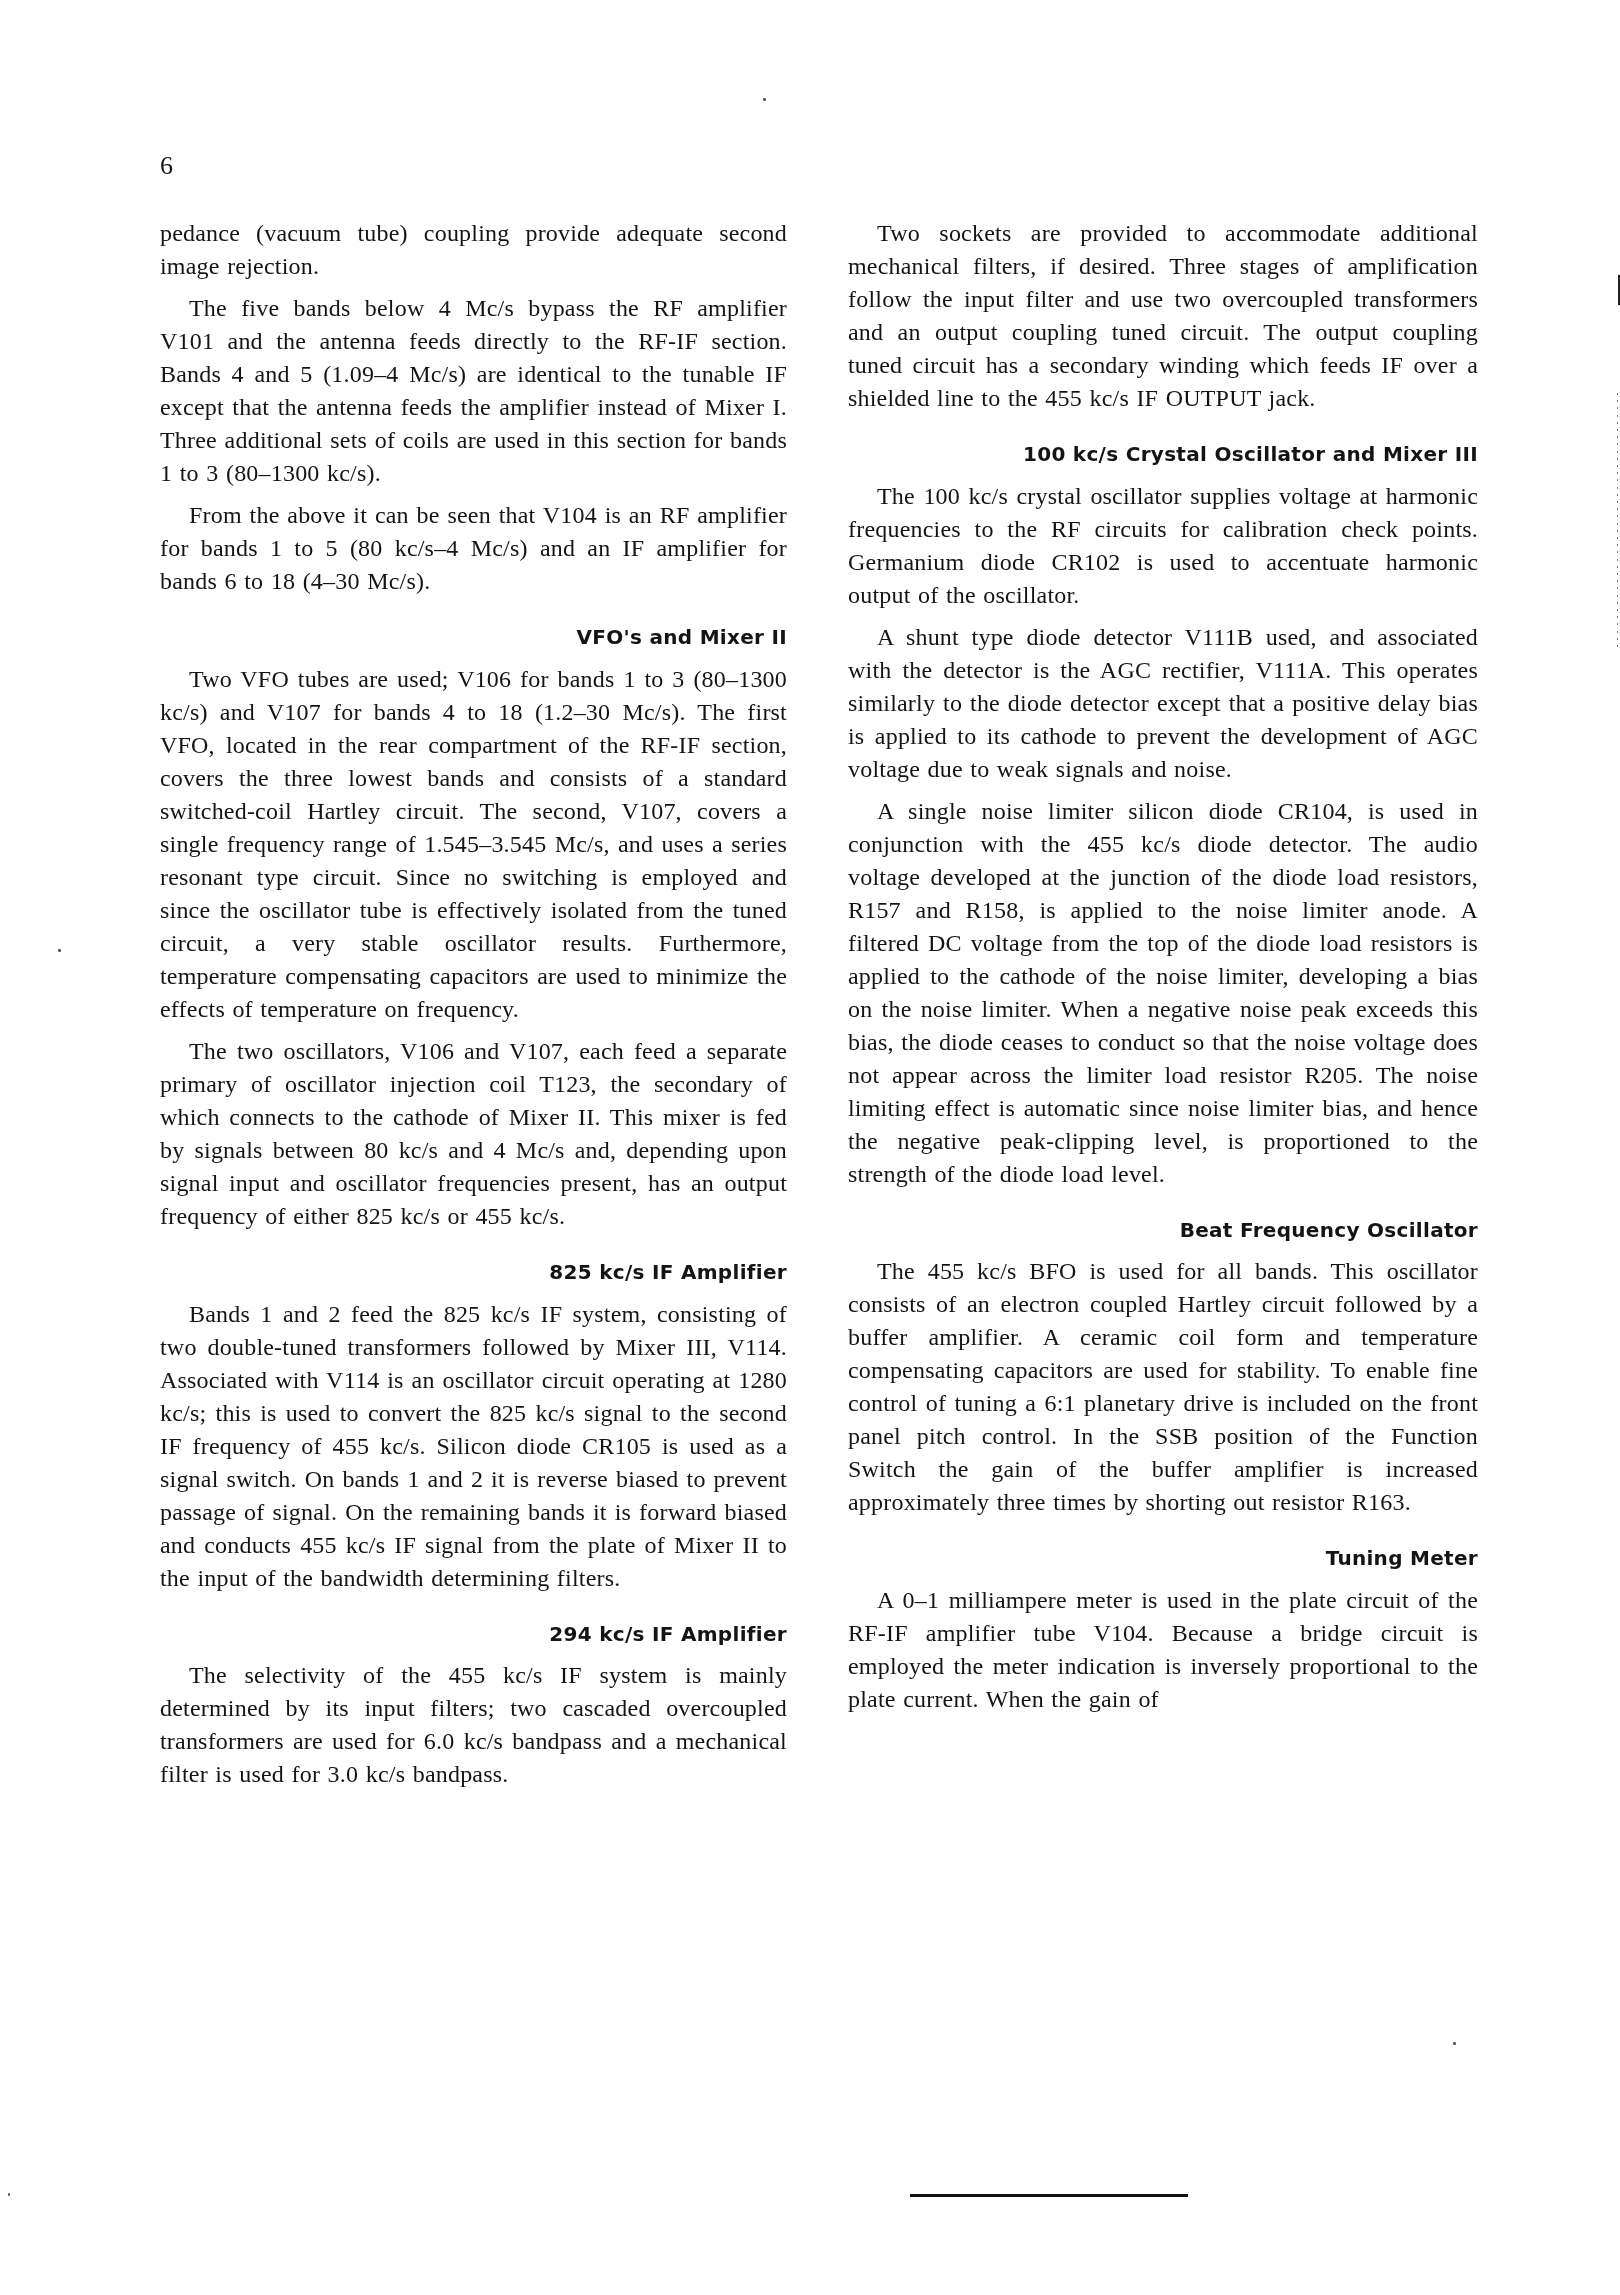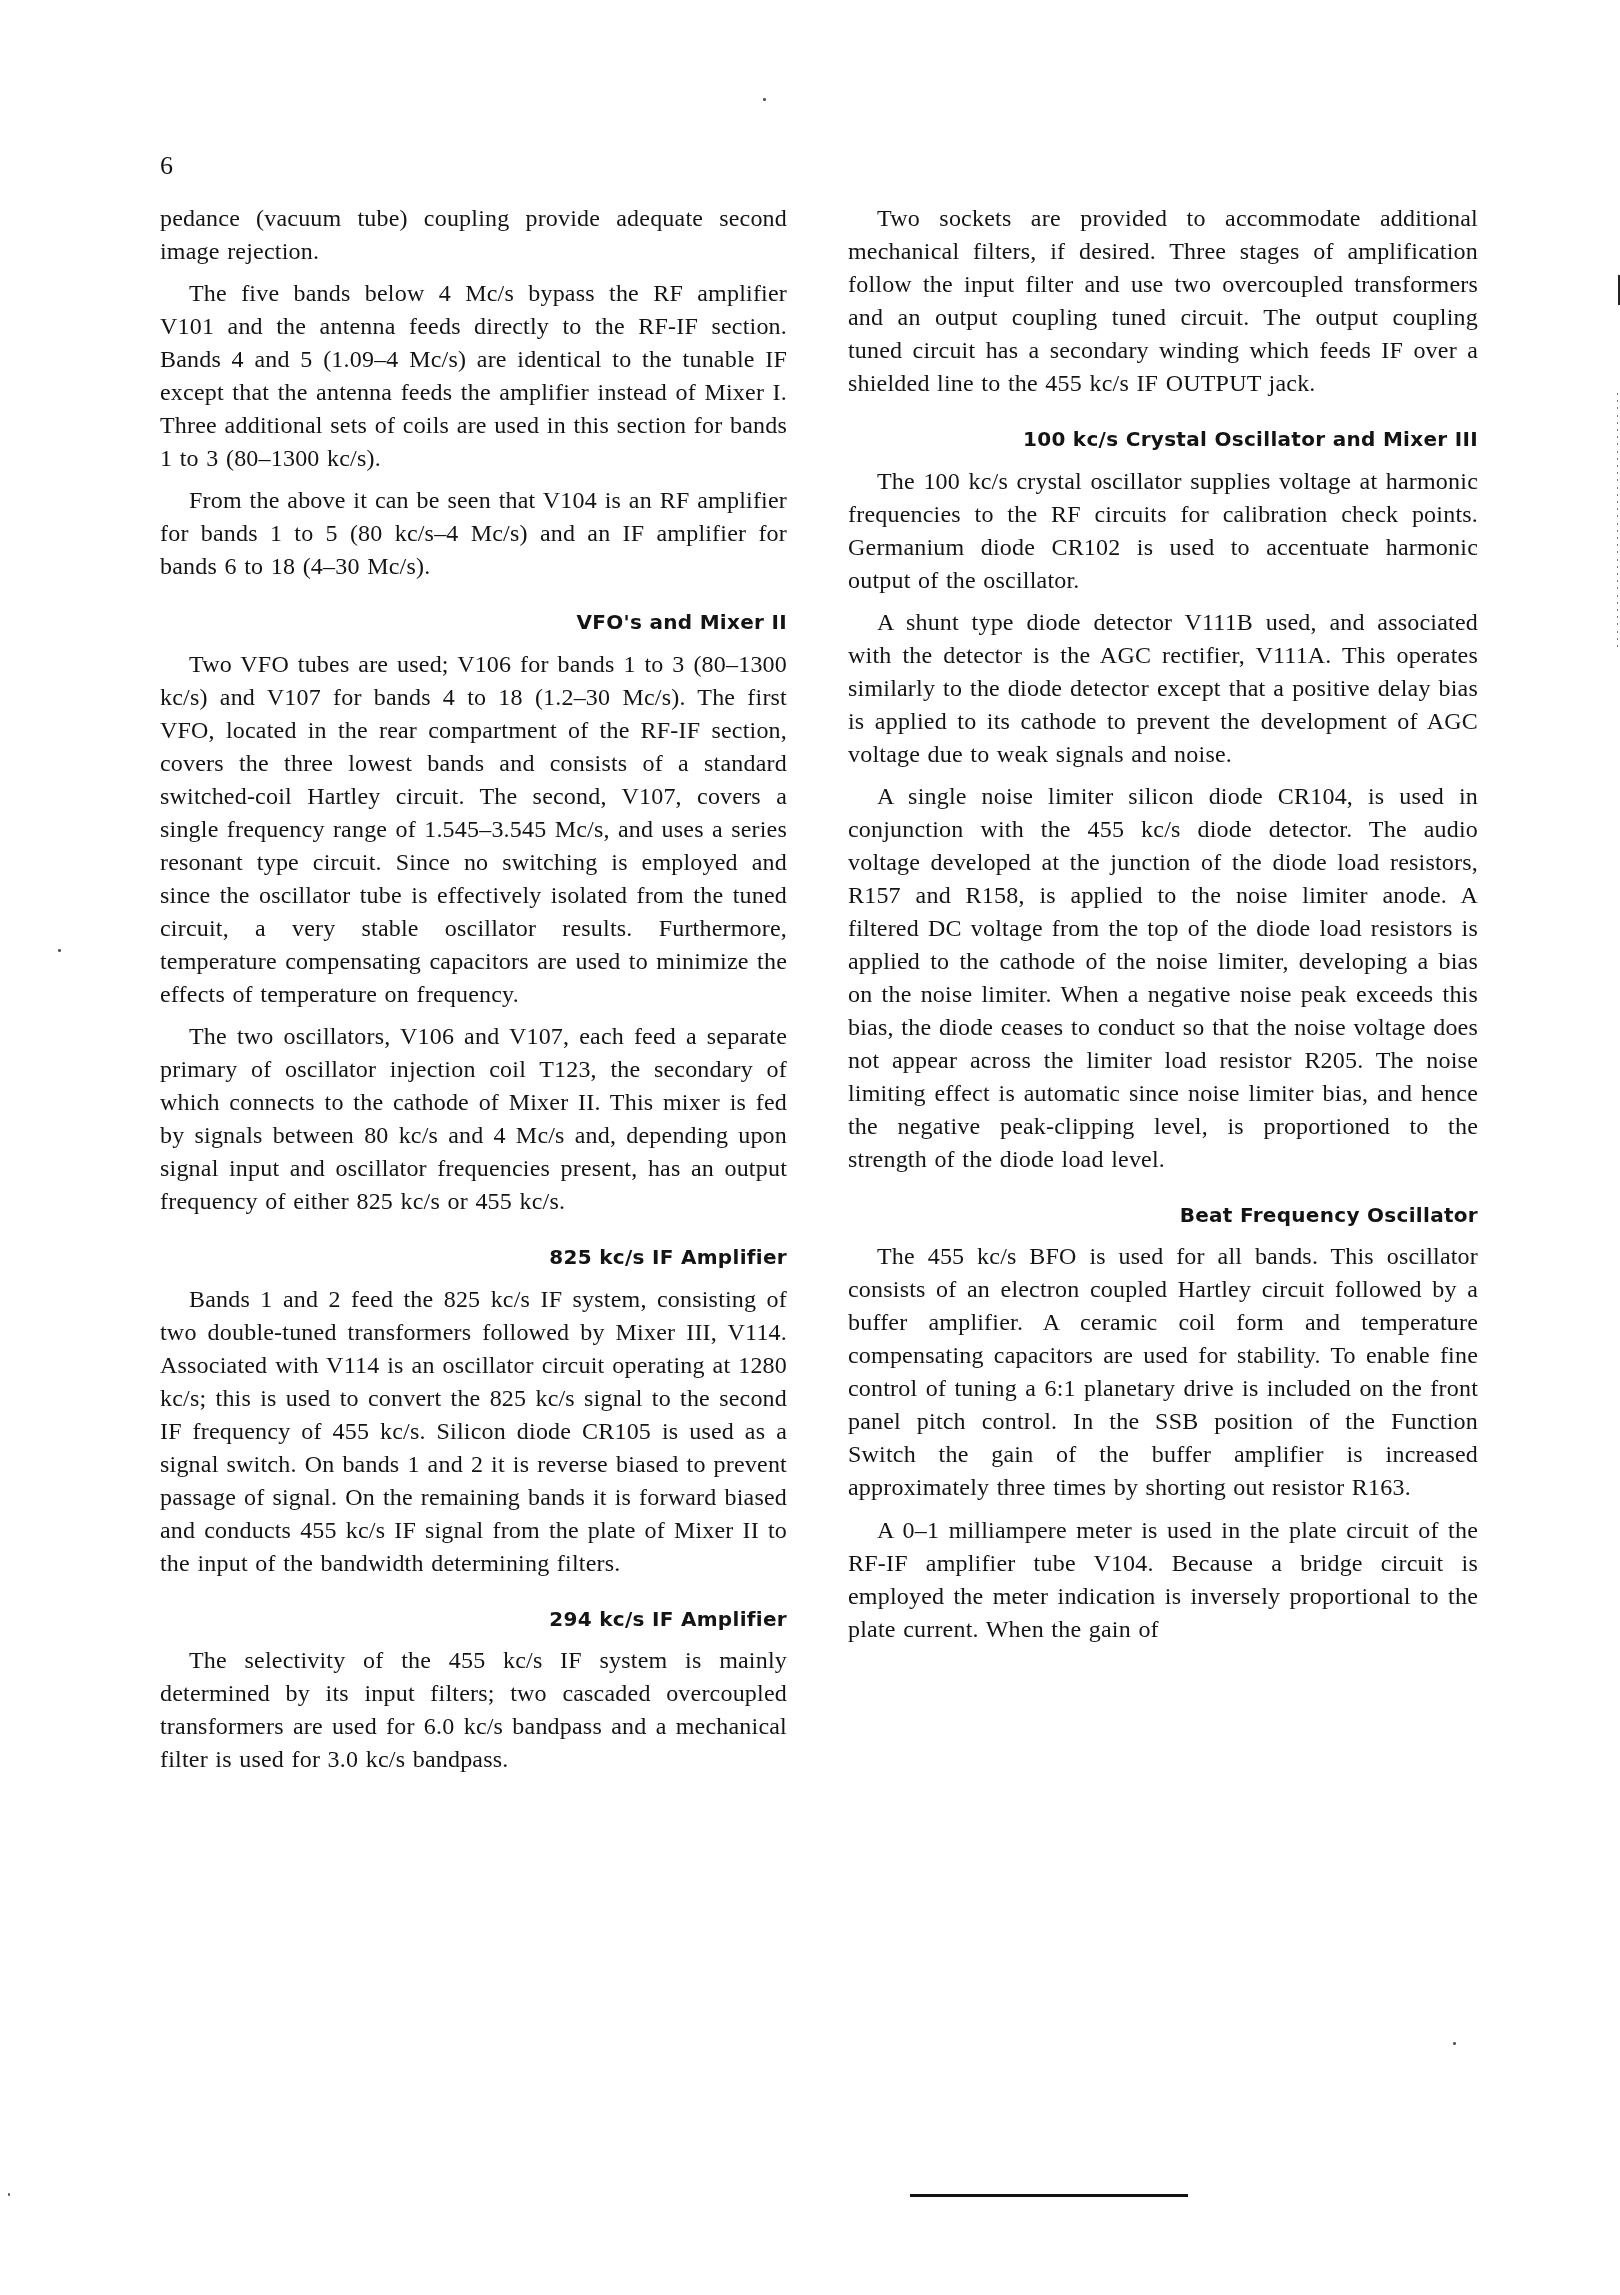--- a/index.html
+++ b/index.html
@@ -1,19 +1,19 @@
 <!DOCTYPE html>
 <html style="font-size:10.5px"><head>
 <meta charset="utf-8">
 <style>
   html, body { margin: 0; padding: 0; background: #ffffff; }
   body { width: 1620px; height: 2295px; position: relative; overflow: hidden;
          font-family: "Liberation Serif", "DejaVu Serif", serif; color: #141414; }
   .page-number { position: absolute; left: 160px; top: 149px; font-size: 26px; line-height: 33px; }
-  .col { position: absolute; top: 202px; width: 627px; }
+  .col { position: absolute; top: 217px; width: 627px; }
   .col.left { left: 160px; }
   .col.right { left: 848px; width: 630px; }
   .para { font-size: 24px; line-height: 33px; text-align: justify; margin: 0 0 9.2px 0;
           text-indent: 29px; letter-spacing: 0.2px; word-spacing: 1.3px; hyphens: manual; }
   .para.noindent { text-indent: 0; }
   .heading { font-family: "DejaVu Sans", "Liberation Sans", sans-serif; font-weight: bold;
              font-size: 20px; line-height: 29px; margin: 25px 0 10.5px 0; letter-spacing: 0.3px; text-align: right; }
   .footer-rule { position: absolute; left: 910px; top: 2194px; width: 278px; height: 2.6px; background: #111; }
   .scan-mark-right { position: absolute; left: 1618px; top: 275px; width: 2px; height: 29.5px; background: #222; }
   .scan-dots-right { position: absolute; left: 1617px; top: 393px; width: 1.3px; height: 255px;
@@ -39,20 +39,21 @@
 </div>
 
 <div class="col right">
   <p class="para">Two sockets are provided to accommodate additional mechanical filters, if desired. Three stages of amplification follow the input filter and use two overcoupled transformers and an output coupling tuned circuit. The output coupling tuned circuit has a secondary winding which feeds IF over a shielded line to the 455 kc/s IF OUTPUT jack.</p>
   <h2 class="heading">100 kc/s Crystal Oscillator and Mixer III</h2>
   <p class="para">The 100 kc/s crystal oscillator supplies voltage at harmonic frequencies to the RF circuits for calibration check points. Germanium diode CR102 is used to accentuate harmonic output of the oscillator.</p>
   <p class="para">A shunt type diode detector V111B used, and associated with the detector is the AGC rectifier, V111A. This operates similarly to the diode detector except that a positive delay bias is applied to its cathode to prevent the development of AGC voltage due to weak signals and noise.</p>
   <p class="para">A single noise limiter silicon diode CR104, is used in conjunction with the 455 kc/s diode detector. The audio voltage developed at the junction of the diode load resistors, R157 and R158, is applied to the noise limiter anode. A filtered DC voltage from the top of the diode load resistors is applied to the cathode of the noise limiter, developing a bias on the noise limiter. When a negative noise peak exceeds this bias, the diode ceases to conduct so that the noise voltage does not appear across the limiter load resistor R205. The noise limiting effect is automatic since noise limiter bias, and hence the negative peak-clipping level, is proportioned to the strength of the diode load level.</p>
   <h2 class="heading">Beat Frequency Oscillator</h2>
   <p class="para">The 455 kc/s BFO is used for all bands. This oscillator consists of an electron coupled Hartley circuit followed by a buffer amplifier. A ceramic coil form and temperature compensating capacitors are used for stability. To enable fine control of tuning a 6:1 planetary drive is included on the front panel pitch control. In the SSB position of the Function Switch the gain of the buffer amplifier is increased approximately three times by shorting out resistor R163.</p>
+  <h2 class="heading">Tuning Meter</h2>
   <p class="para">A 0–1 milliampere meter is used in the plate circuit of the RF-IF amplifier tube V104. Because a bridge circuit is employed the meter indication is inversely proportional to the plate current. When the gain of</p>
 </div>
 
 <div class="footer-rule"></div>
 <div class="scan-mark-right"></div>
 <div class="scan-dots-right"></div>
 <div class="scan-dot" style="left:763px;top:98px;"></div>
 <div class="scan-dot" style="left:58px;top:949px;"></div>
 <div class="scan-dot" style="left:7.9px;top:2193px;"></div>
 <div class="scan-dot" style="left:1453px;top:2042px;"></div>

